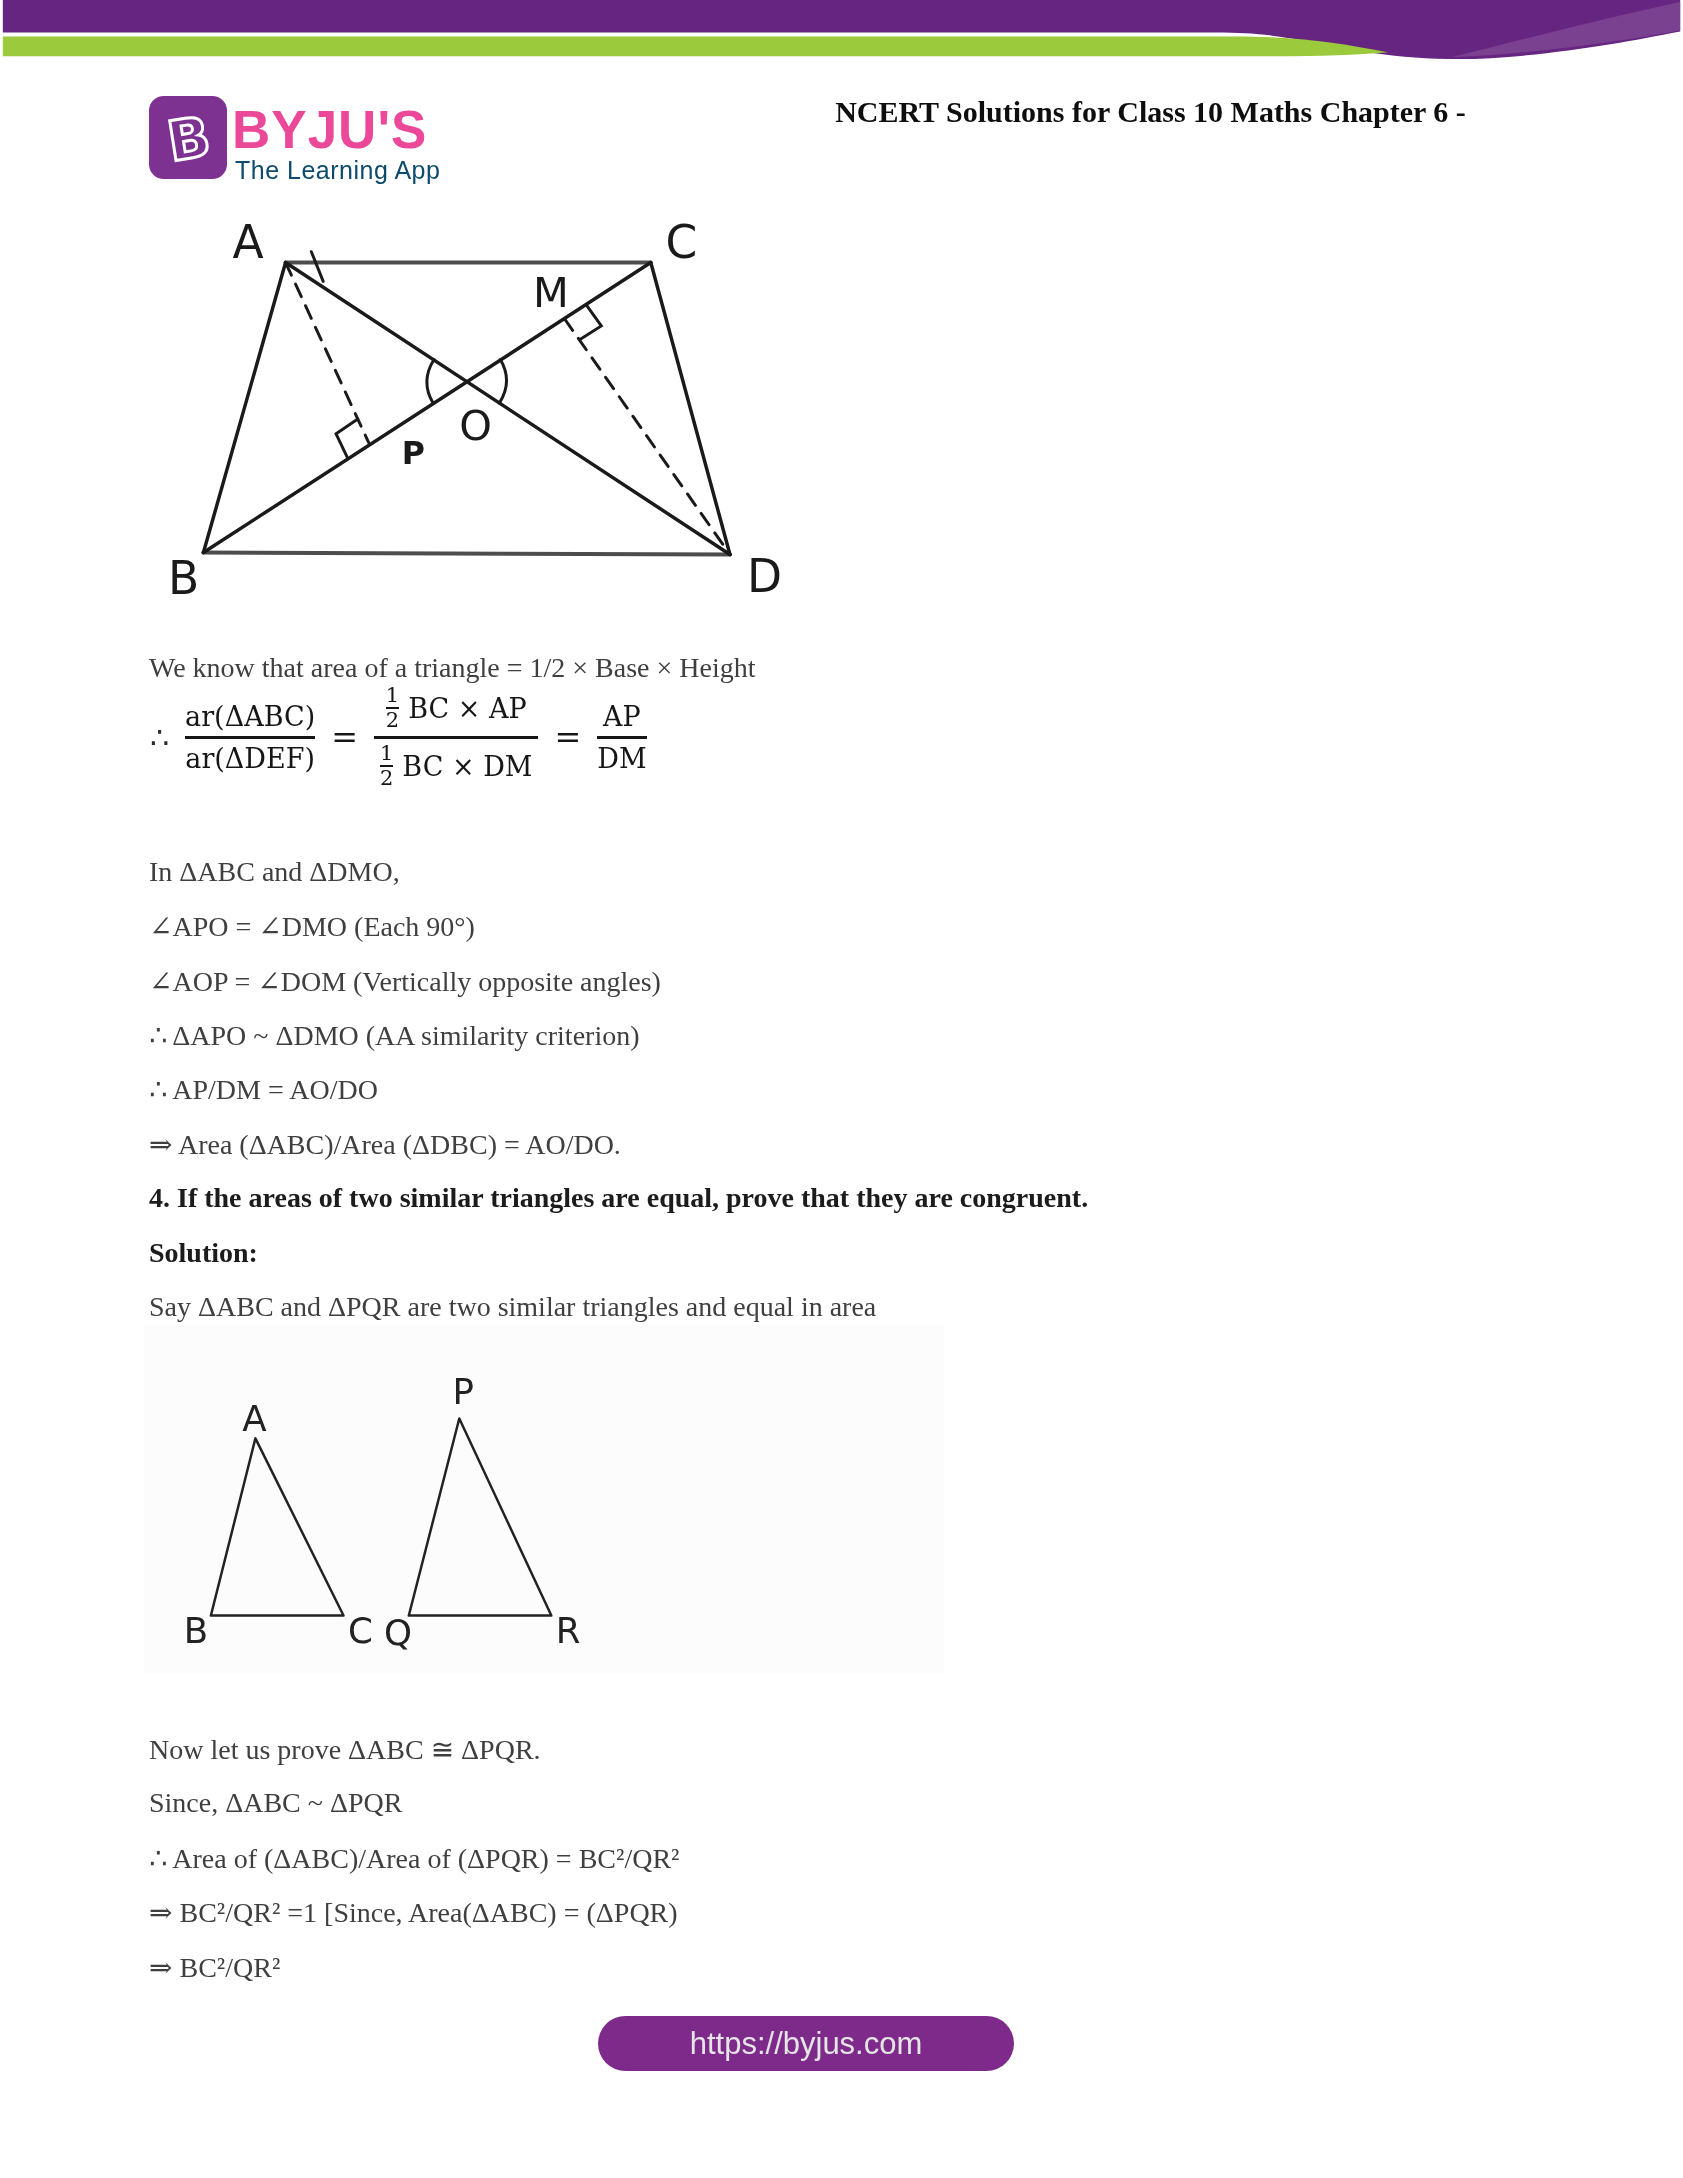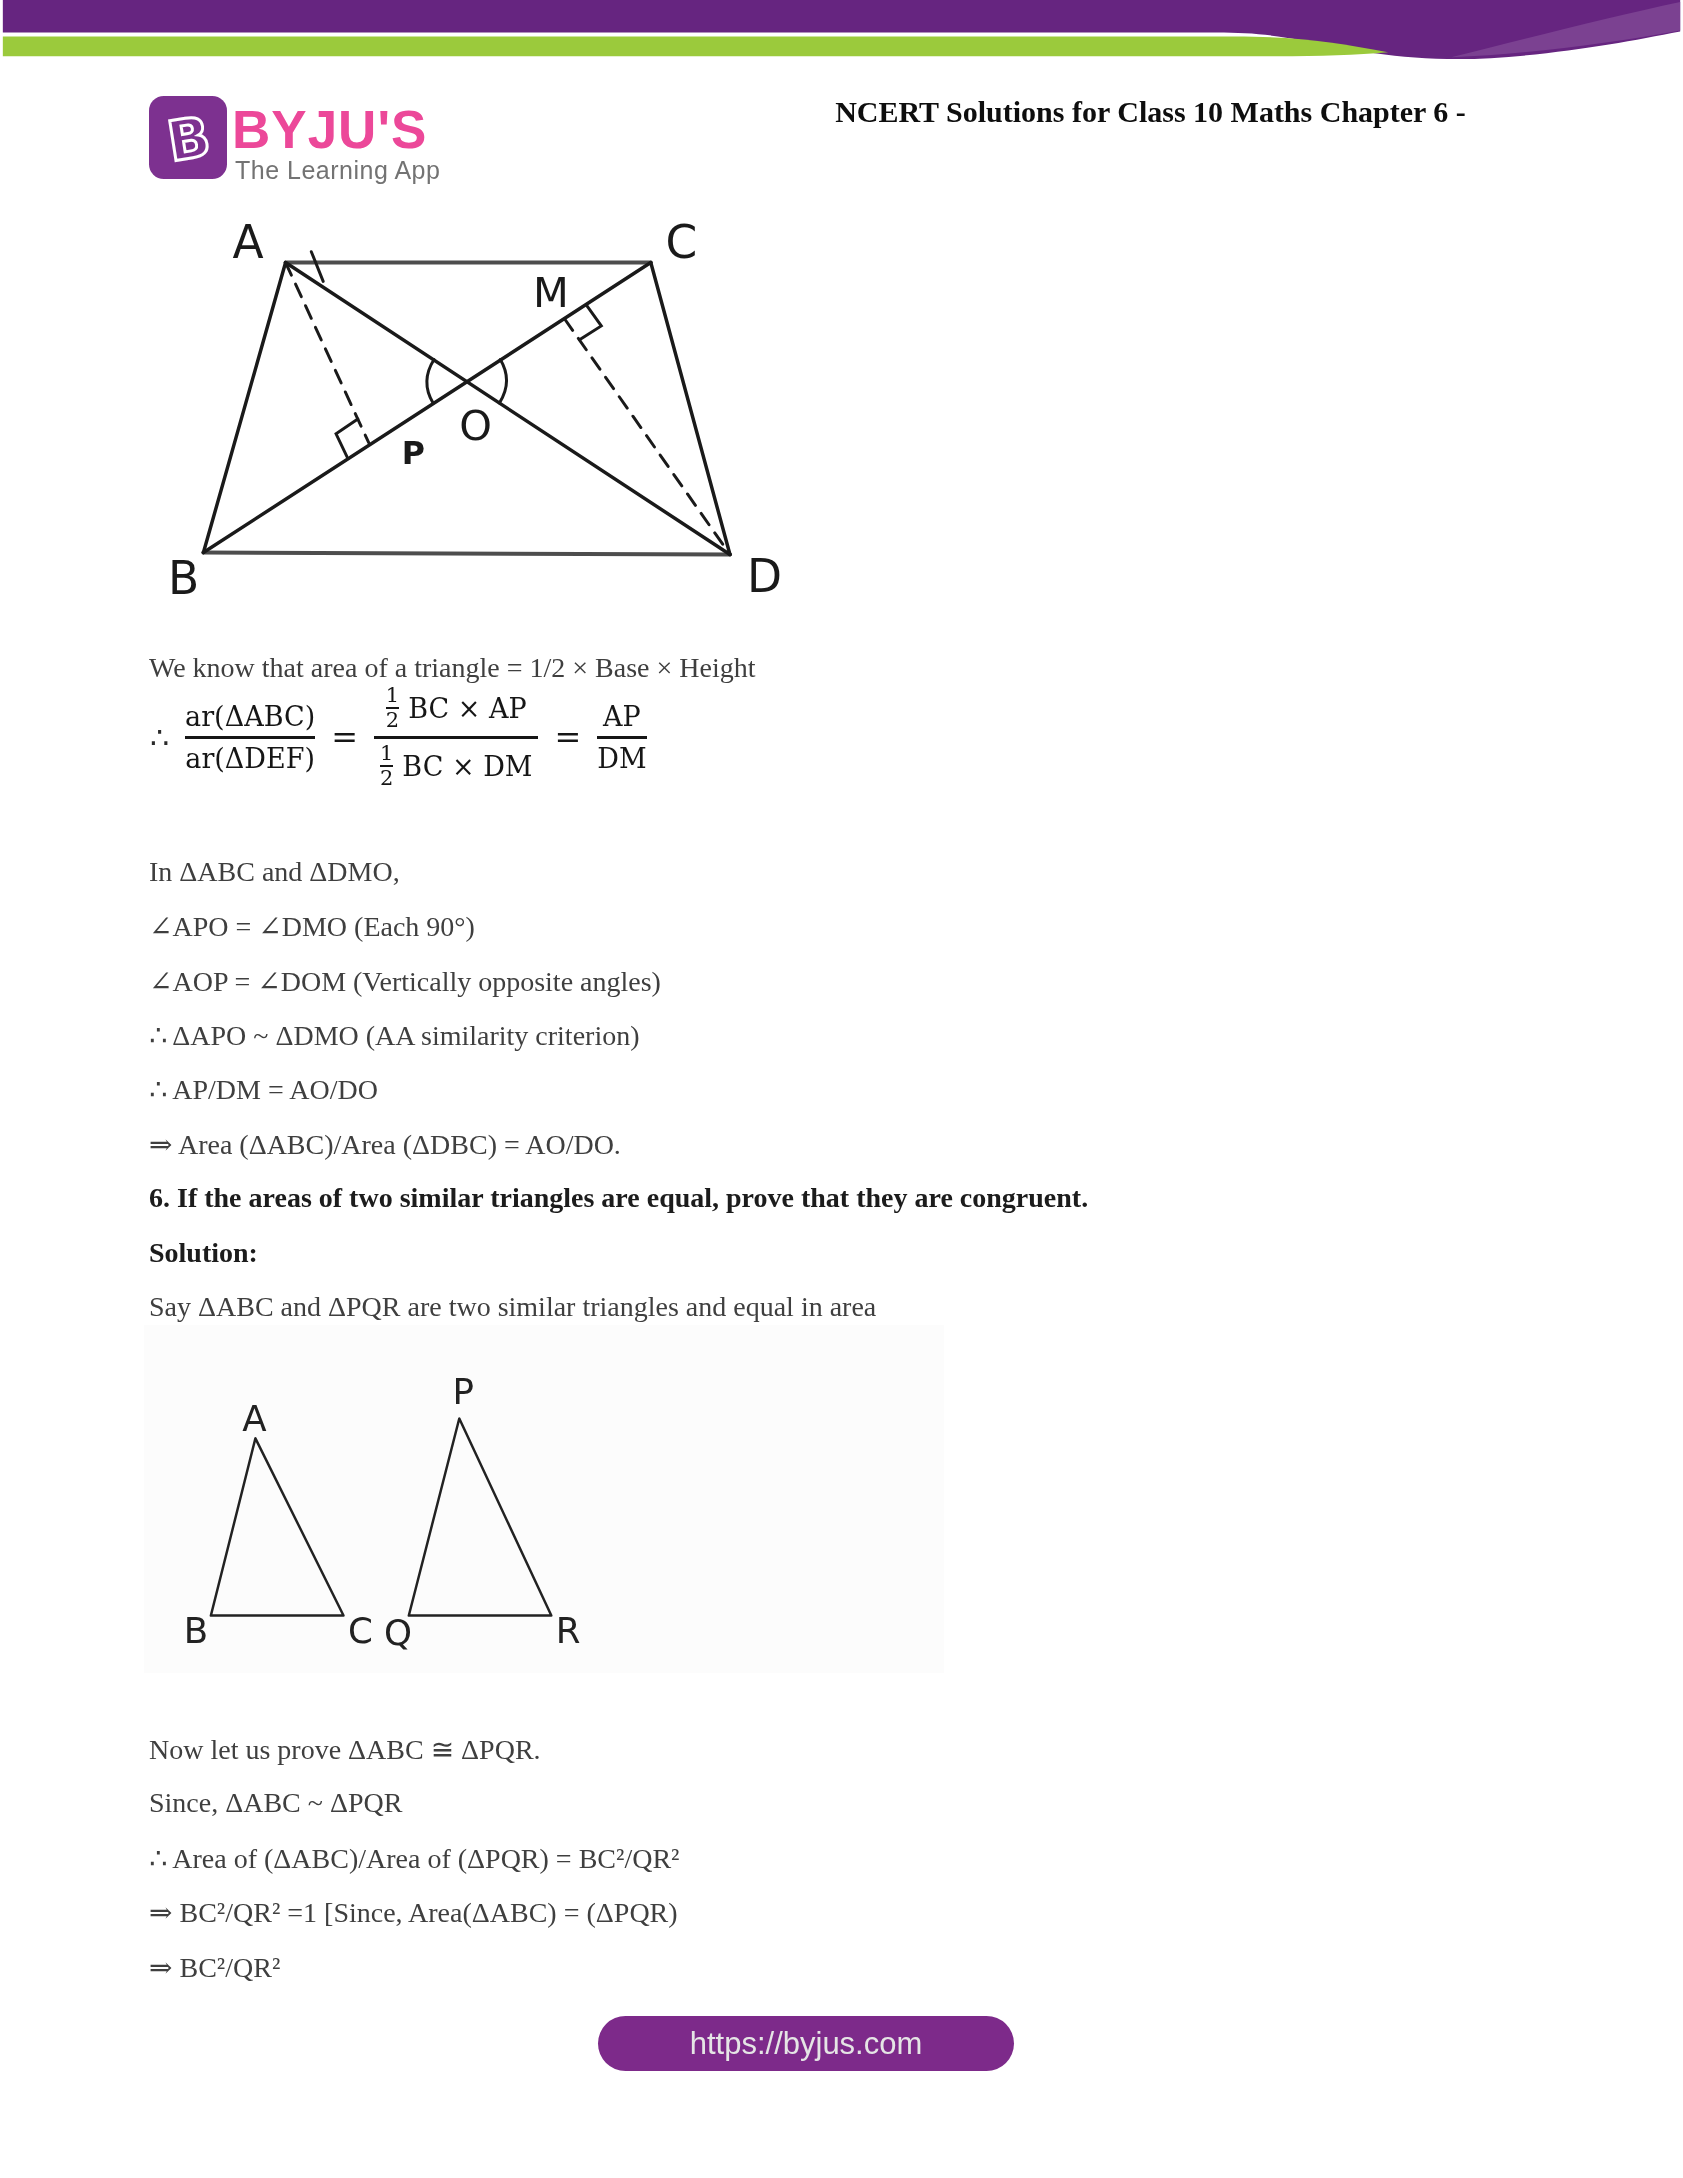--- a/index.html
+++ b/index.html
@@ -4,21 +4,21 @@
 <style>
   html,body{margin:0;padding:0;background:#e8e8e8;}
   .page{position:relative;width:1683px;height:2178px;background:#ffffff;overflow:hidden;
         font-family:"Liberation Serif","DejaVu Serif","DejaVu Sans",serif;}
   .hdr-svg{position:absolute;left:0;top:0;}
   
   .logo-icon{position:absolute;left:149px;top:96px;}
   .brand{position:absolute;left:232px;top:99px;font-family:"Liberation Sans","DejaVu Sans",sans-serif;
          font-weight:bold;font-size:53px;color:#ec4899;letter-spacing:1px;}
   .tagline{position:absolute;left:235px;top:156px;font-family:"Liberation Sans","DejaVu Sans",sans-serif;
-         font-size:25px;color:#737373;letter-spacing:0.5px;}
+         font-size:25px;color:#0c4a6e;letter-spacing:0.5px;}
   
   .doc-title{position:absolute;right:87px;top:91px;text-align:center;font-weight:bold;
              font-size:30px;line-height:41px;color:#0e0e0e;width:891px;}
   
   .tline{position:absolute;left:149px;font-size:28px;color:#3f3f3f;white-space:pre;margin-top:28px;}
   .tline.bold{font-weight:bold;color:#1c1c1c;}
   
   .formula{position:absolute;left:150px;top:685px;display:flex;align-items:center;gap:16px;
            font-family:"DejaVu Serif","DejaVu Sans",serif;color:#161616;font-size:27px;}
   .therefore{font-size:30px;color:#2a2a2a;}
@@ -129,21 +129,21 @@
     </span>
   </div>
 
   <div class="tline" style="top:828px">In ΔABC and ΔDMO,</div>
   <div class="tline" style="top:882px">∠APO = ∠DMO (Each 90°)</div>
   <div class="tline" style="top:937px">∠AOP = ∠DOM (Vertically opposite angles)</div>
   <div class="tline" style="top:991px">∴ ΔAPO ~ ΔDMO (AA similarity criterion)</div>
   <div class="tline" style="top:1045px">∴ AP/DM = AO/DO</div>
   <div class="tline" style="top:1100px">⇒ Area (ΔABC)/Area (ΔDBC) = AO/DO.</div>
 
-  <div class="tline bold" style="top:1154px">6. If the areas of two similar triangles are equal, prove that they are congruent.</div>
+  <div class="tline bold" style="top:1154px">4. If the areas of two similar triangles are equal, prove that they are congruent.</div>
   <div class="tline bold" style="top:1209px">Solution:</div>
   <div class="tline" style="top:1263px">Say ΔABC and ΔPQR are two similar triangles and equal in area</div>
 
   <div class="fig2-bg"></div>
   <svg class="fig" style="left:178px;top:1376px" width="426" height="287" viewBox="180 1390 430 290">
     <g fill="none" stroke="#222222" stroke-width="2.5" stroke-linejoin="round">
       <polygon points="258,1453 213,1632 347,1632"></polygon>
       <polygon points="464,1433 413,1632 557,1632"></polygon>
     </g>
     <g font-family="DejaVu Sans, sans-serif" font-size="36" fill="#222222" text-anchor="middle">

